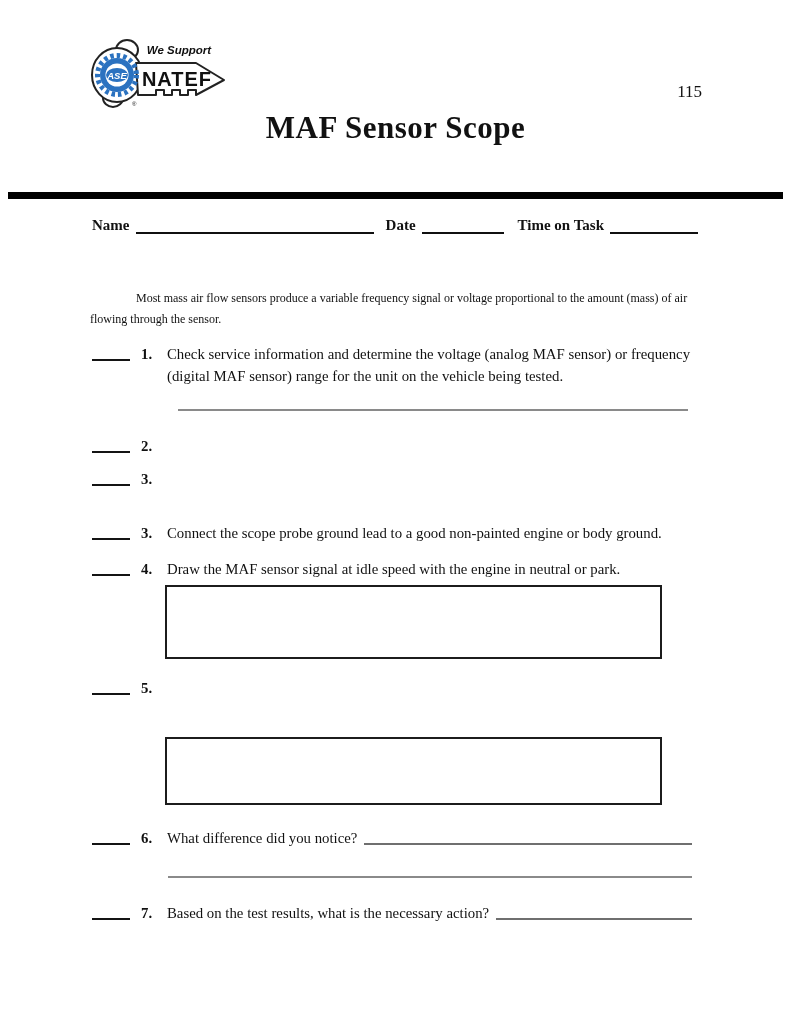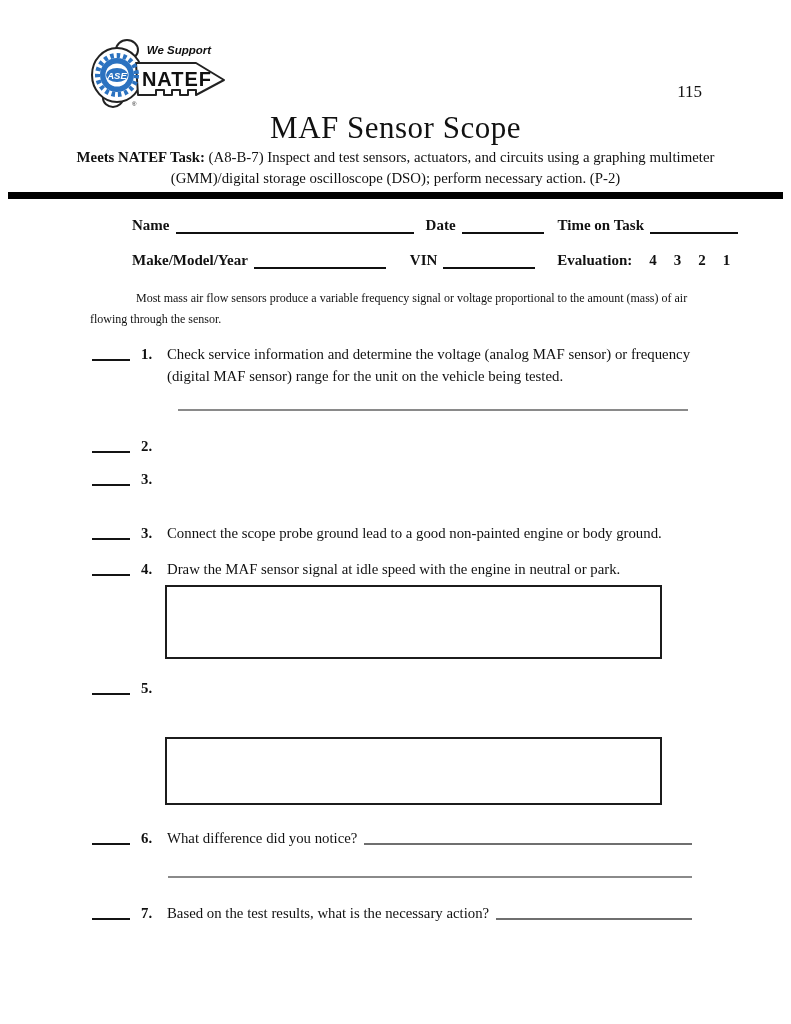--- a/index.html
+++ b/index.html
@@ -9,28 +9,28 @@
     margin:0 auto;
     background:#ffffff;
     font-family:"Liberation Serif","DejaVu Serif",serif;
     color:#111;
     overflow:hidden;
   }
   
   .logo{position:absolute;left:86px;top:36px;width:150px;height:76px;}
   .pagenum{position:absolute;left:620px;top:42px;width:82px;text-align:right;font-size:17px;margin-top:40px;}
   .title{position:absolute;left:0;top:110px;width:100%;text-align:center;
-         font-size:31px;font-weight:normal;letter-spacing:.5px;}
+         font-size:31px;font-weight:bold;letter-spacing:.5px;}
   .subtitle{position:absolute;left:75px;top:147px;width:641px;text-align:center;
             font-size:14.8px;line-height:21px;}
   .subtitle b{font-weight:bold;}
   .thickbar{position:absolute;left:8px;top:192px;width:775px;height:7px;background:#000;}
   
   .formrow{position:absolute;left:92px;width:606px;display:flex;align-items:flex-end;
-           font-size:15px;margin-left:40px;}
+           font-size:15px;}
   .formrow .lbl{font-weight:bold;white-space:nowrap;}
   .wline{border-bottom:2px solid #101010;height:15px;display:inline-block;}
   .row1{top:217px;}
   .row2{top:252px;}
   .evalnums{display:flex;}
   .evalnums span{font-weight:bold;margin-left:17px;}
   
   .intro{position:absolute;left:90px;top:288px;width:612px;font-size:12px;
          line-height:21px;text-indent:46px;}
   
@@ -81,49 +81,32 @@
       <text x="93" y="18" text-anchor="middle" fill="#111" font-family="Liberation Sans, sans-serif" font-size="11.5" font-weight="bold" font-style="italic">We Support</text>
       <text x="91" y="50" text-anchor="middle" fill="#111" font-family="Liberation Sans, sans-serif" font-size="20" font-weight="bold" letter-spacing="1">NATEF</text>
       <text x="46" y="70" fill="#111" font-family="Liberation Sans, sans-serif" font-size="6">®</text>
     </svg>
   </div>
 
   <div class="pagenum">115</div>
 
   <div class="title">MAF Sensor Scope</div>
 
-  <div class="subtitle">
-    <b>Meets NATEF Task:</b>
-    <span>(A8-B-7) Inspect and test sensors, actuators, and circuits using a graphing multimeter (GMM)/digital storage oscilloscope (DSO); perform necessary action.  (P-2)</span>
-  </div>
 
   <div class="thickbar"></div>
 
   <div class="formrow row1">
     <span class="lbl">Name</span>
     <span class="wline" style="flex:1;margin:0 12px 0 6px;"></span>
     <span class="lbl">Date</span>
     <span class="wline" style="width:82px;margin:0 14px 0 6px;"></span>
     <span class="lbl">Time on Task</span>
     <span class="wline" style="width:88px;margin-left:6px;"></span>
   </div>
 
-  <div class="formrow row2">
-    <span class="lbl">Make/Model/Year</span>
-    <span class="wline" style="width:132px;margin:0 24px 0 6px;"></span>
-    <span class="lbl">VIN</span>
-    <span class="wline" style="width:92px;margin:0 22px 0 6px;"></span>
-    <span class="lbl">Evaluation:</span>
-    <span class="evalnums">
-      <span>4</span>
-      <span>3</span>
-      <span>2</span>
-      <span>1</span>
-    </span>
-  </div>
 
   <div class="intro">Most mass air flow sensors produce a variable frequency signal or voltage proportional to the amount (mass) of air flowing through the sensor.</div>
 
   <div class="task t0">
     <span class="blank"></span>
     <span class="num">1.</span>
     <span class="ttext">Check service information and determine the voltage (analog MAF sensor) or frequency (digital MAF sensor) range for the unit on the vehicle being tested.</span>
   </div>
   <div class="answerline"></div>
 

